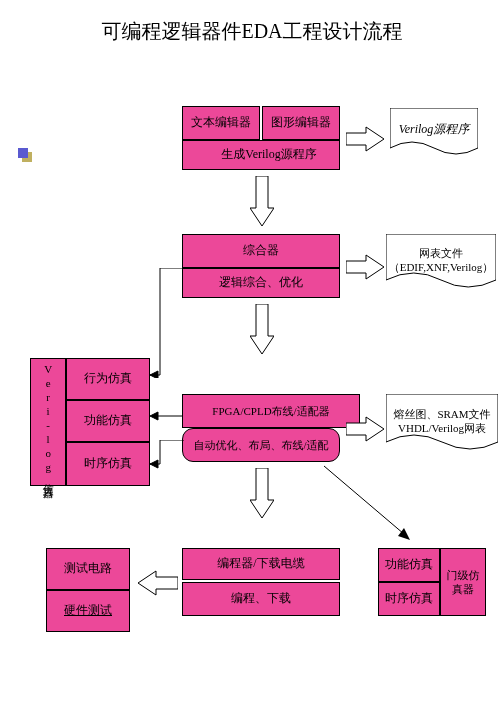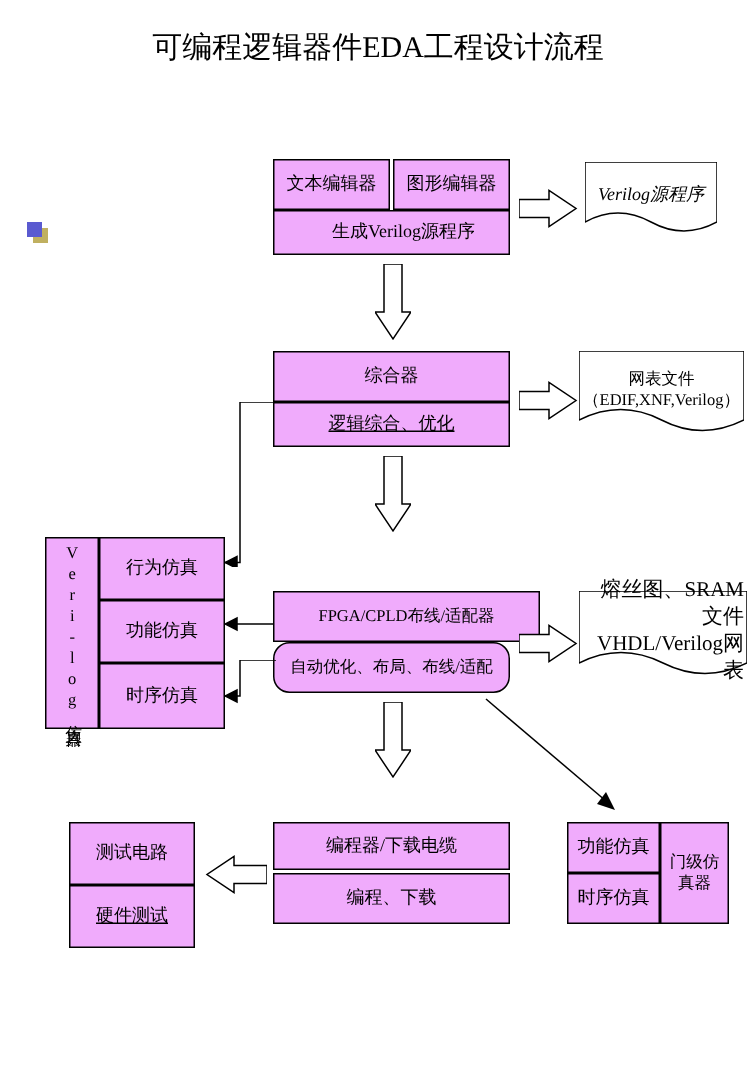--- a/index.html
+++ b/index.html
@@ -28,21 +28,21 @@
     top: 148px;
     width: 14px;
     height: 14px;
   }
   .bullet .sq1 { position:absolute; width:10px; height:10px; left:4px; top:4px; background:#c0b060; }
   .bullet .sq2 { position:absolute; width:10px; height:10px; left:0; top:0; background:#5a5ad0; }
 
   .box {
     position: absolute;
     border: 1px solid #000;
-    background: #f0abfc;
+    background: #ec4899;
     display: flex;
     align-items: center;
     justify-content: center;
     text-align: center;
     line-height: 1.3;
     padding: 2px;
   }
   .doc {
     position: absolute;
     background: #fff;
@@ -93,21 +93,21 @@
       <path d="M0,0 H88 V40 Q66,52 44,40 Q22,28 0,40 Z" fill="#fff" stroke="#000"></path>
     </svg>
   <div class="t">Verilog源程序</div>
 </div>
 
 <svg class="arrow-down" style="left:250px; top:176px;" width="24" height="52">
   <polygon points="6,0 18,0 18,32 24,32 12,50 0,32 6,32" fill="#fff" stroke="#000"></polygon>
 </svg>
 
 <div class="box" style="left:182px; top:234px; width:158px; height:34px;">综合器</div>
-<div class="box" style="left:182px; top:268px; width:158px; height:30px;text-decoration:underline;">逻辑综合、优化</div>
+<div class="box" style="left:182px; top:268px; width:158px; height:30px;">逻辑综合、优化</div>
 
 <svg class="arrow-right" style="left:346px; top:252px;" width="40" height="30">
   <polygon points="0,9 20,9 20,3 38,15 20,27 20,21 0,21" fill="#fff" stroke="#000"></polygon>
 </svg>
 <div class="doc" style="left:386px; top:234px; width:110px; height:58px;">
   <svg width="110" height="58">
       <path d="M0,0 H110 V46 Q82,60 55,46 Q28,32 0,46 Z" fill="#fff" stroke="#000"></path>
     </svg>
   <div class="t" style="white-space:pre-line; font-size:11px;">网表文件
 （EDIF,XNF,Verilog）</div>
@@ -127,21 +127,21 @@
 <div class="box" style="left:182px; top:394px; width:178px; height:34px; font-size:11px;">FPGA/CPLD布线/适配器</div>
 <div class="box" style="left:182px; top:428px; width:158px; height:34px; font-size:11px;border-radius:11px;">自动优化、布局、布线/适配</div>
 
 <svg class="arrow-right" style="left:346px; top:414px;" width="40" height="30">
   <polygon points="0,9 20,9 20,3 38,15 20,27 20,21 0,21" fill="#fff" stroke="#000"></polygon>
 </svg>
 <div class="doc" style="left:386px; top:394px; width:112px; height:60px;">
   <svg width="112" height="60">
       <path d="M0,0 H112 V48 Q84,62 56,48 Q28,34 0,48 Z" fill="#fff" stroke="#000"></path>
     </svg>
-  <div class="t" style="white-space:pre-line; font-size:14px;text-align:right;">熔丝图、SRAM文件
+  <div class="t" style="white-space:pre-line; font-size:11px;">熔丝图、SRAM文件
 VHDL/Verilog网表</div>
 </div>
 
 <svg class="thin-arrow" style="left:150px; top:268px;" width="60" height="110">
   <path d="M34,0 H10 V107 H0" stroke="#000" fill="none"></path>
   <polygon points="0,107 8,103 8,111" fill="#000"></polygon>
 </svg>
 <svg class="thin-arrow" style="left:150px; top:408px;" width="34" height="16">
   <line x1="32" y1="8" x2="6" y2="8" stroke="#000"></line>
   <polygon points="0,8 8,4 8,12" fill="#000"></polygon>

